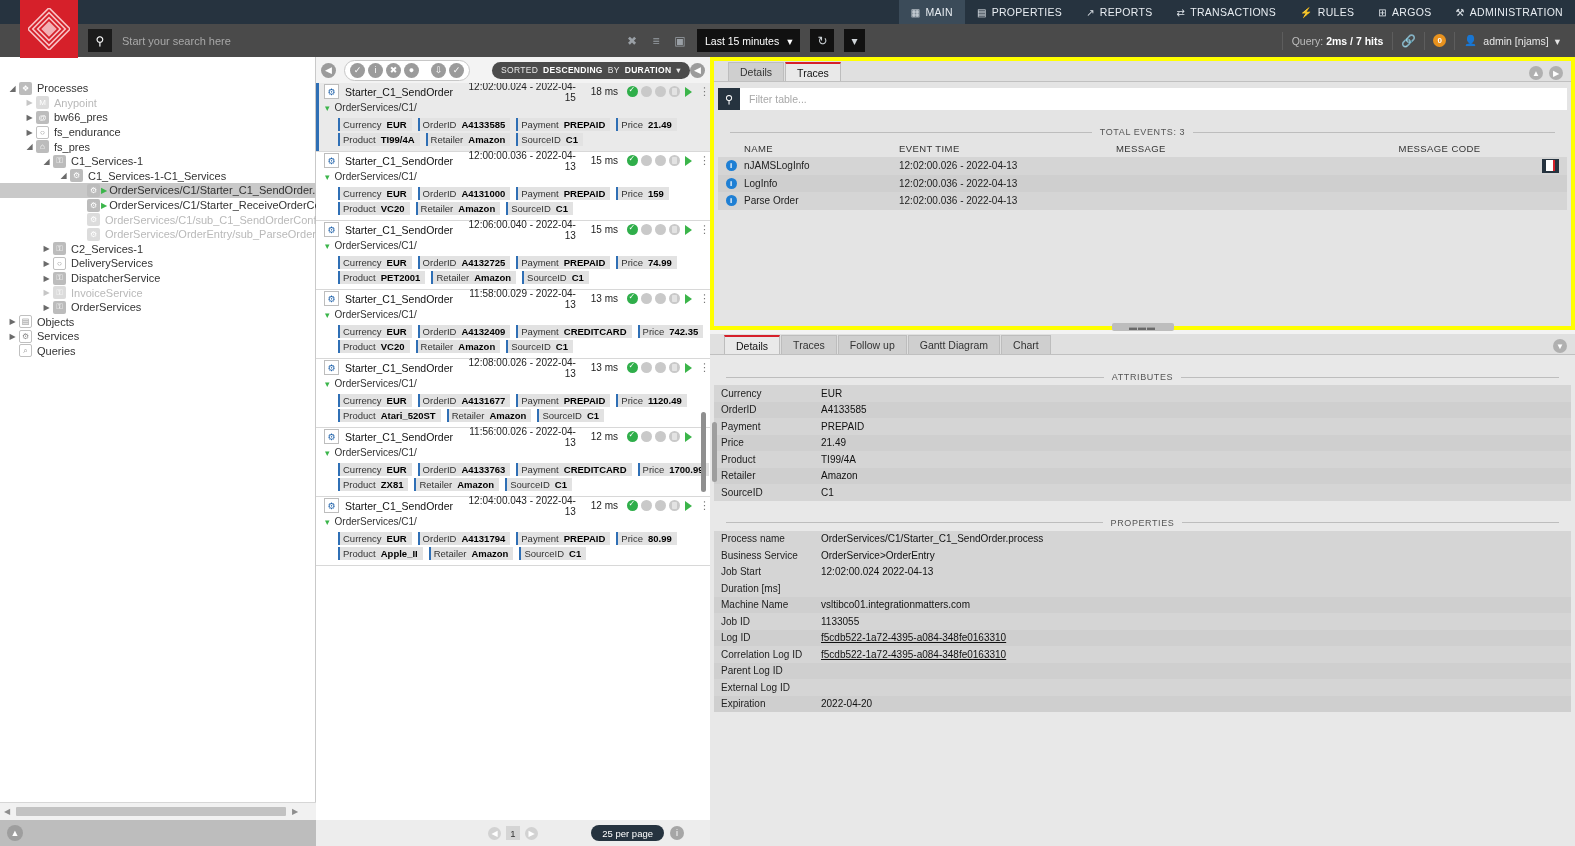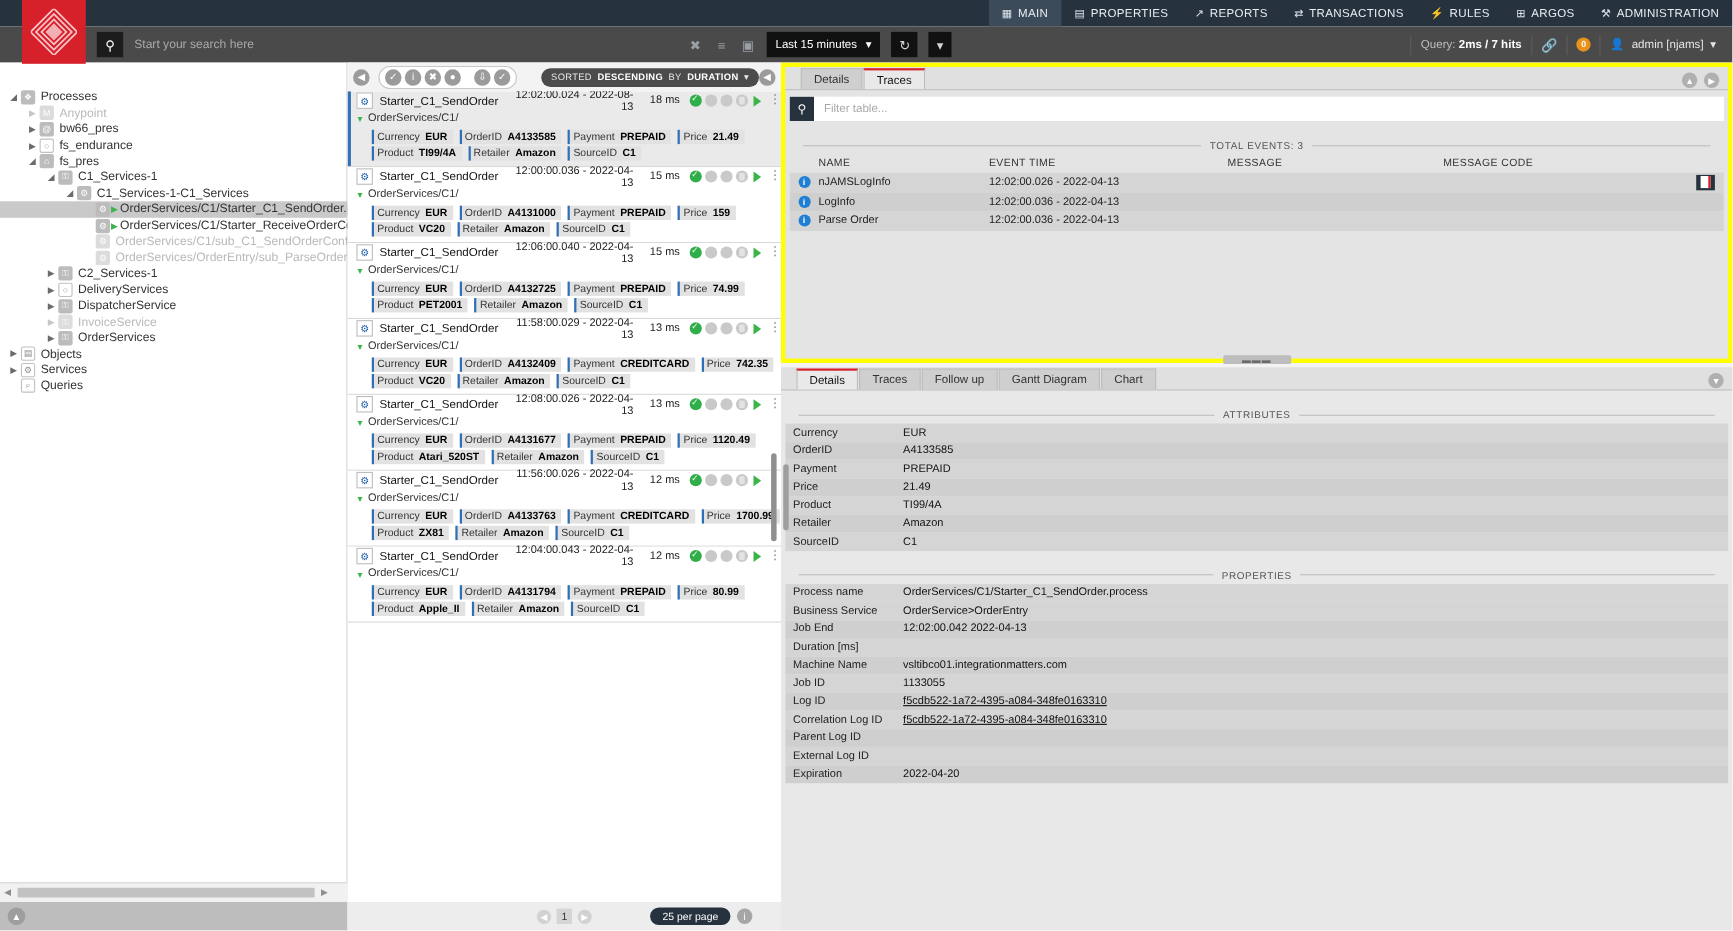--- a/index.html
+++ b/index.html
@@ -178,21 +178,21 @@
   .evt-table { margin: 0 4px; }
   .evt-head { display:flex; height:17px; align-items:center; font-size:9.5px; letter-spacing:.4px; color:#333; background:#e4e4e4; }
   .evt-row { display:flex; height:17.5px; align-items:center; font-size:10px; color:#222; position:relative;}
   .evt-row.odd { background:#d5d5d5; }
   .evt-row.even { background:#cfcfcf; }
   .c-ico { width:26px; display:flex; align-items:center; justify-content:center; }
   .iblue { width:11px;height:11px;border-radius:50%;background:#1e7fd4;color:#fff;font-size:8px;display:flex;align-items:center;justify-content:center;font-weight:bold;}
   .c-name { width: 155px; }
   .c-time { width: 217px; }
   .c-msg { width: 196px; }
-  .c-code { flex:1; }
+  .c-code { flex:1;text-align:center; }
   .doc-btn { position:absolute; right:8px; width:17px;height:14px;background:#26333f;display:flex;align-items:center;justify-content:center;cursor:pointer;}
   .doc-glyph { width:9px;height:11px;background:#fff; border-right:2px solid #d6202a;}
 
   .grabber { position:absolute; left:50%; transform:translateX(-50%); bottom:-5px; width:62px; height:8px; background:#bdbdbd; border-radius:2px; display:flex;align-items:center;justify-content:center; color:#6a6a6a; font-size:8px; letter-spacing:1px; cursor:ns-resize; z-index:5;}
 
   .right-bottom { position:absolute; left:710px; top:277px; width:865px; height:512px; background:#e8e8e8; }
   .rb-tabbar { height:21px; background:#e0e0e0; display:flex; align-items:flex-end; padding-left:14px; border-bottom:1px solid #c0c0c0;}
 
   .kv-table { margin: 0 4px; }
   .kv-row { display:flex; height:16.5px; align-items:center; font-size:10px; }
@@ -426,21 +426,21 @@
           <span>▾</span>
         </div>
         <span class="rb" style="margin-left:auto;margin-right:7px">◀</span>
       </div>
 
       <div class="list-scroll" id="jobList">
           <div class="jobrow sel">
             <div class="jr-top">
               <span class="gear">⚙</span>
               <span class="jr-title">Starter_C1_SendOrder</span>
-              <span class="jr-time">12:02:00.024 - 2022-08-13</span>
+              <span class="jr-time">12:02:00.024 - 2022-04-15</span>
               <span class="jr-dur">18 ms</span>
               <span class="jr-status">
                 <span class="dot green"></span>
                 <span class="dot"></span>
                 <span class="dot"></span>
                 <span class="dot ring"></span>
                 <span class="tri"></span>
                 <span class="kebab">⋮</span>
               </span>
             </div>
@@ -940,23 +940,23 @@
       </div>
       <div class="kv-table" id="propTable">
           <div class="kv-row odd">
             <div class="kv-k">Process name</div>
             <div class="kv-v">OrderServices/C1/Starter_C1_SendOrder.process</div>
           </div>
           <div class="kv-row odd">
             <div class="kv-k">Business Service</div>
             <div class="kv-v">OrderService&gt;OrderEntry</div>
           </div>
-          <div class="kv-row even">
-            <div class="kv-k">Job End</div>
-            <div class="kv-v">12:02:00.042  2022-04-13</div>
+          <div class="kv-row odd">
+            <div class="kv-k">Job Start</div>
+            <div class="kv-v">12:02:00.024  2022-04-13</div>
           </div>
           <div class="kv-row odd">
             <div class="kv-k">Duration [ms]</div>
           </div>
           <div class="kv-row even">
             <div class="kv-k">Machine Name</div>
             <div class="kv-v">vsltibco01.integrationmatters.com</div>
           </div>
           <div class="kv-row odd">
             <div class="kv-k">Job ID</div>

